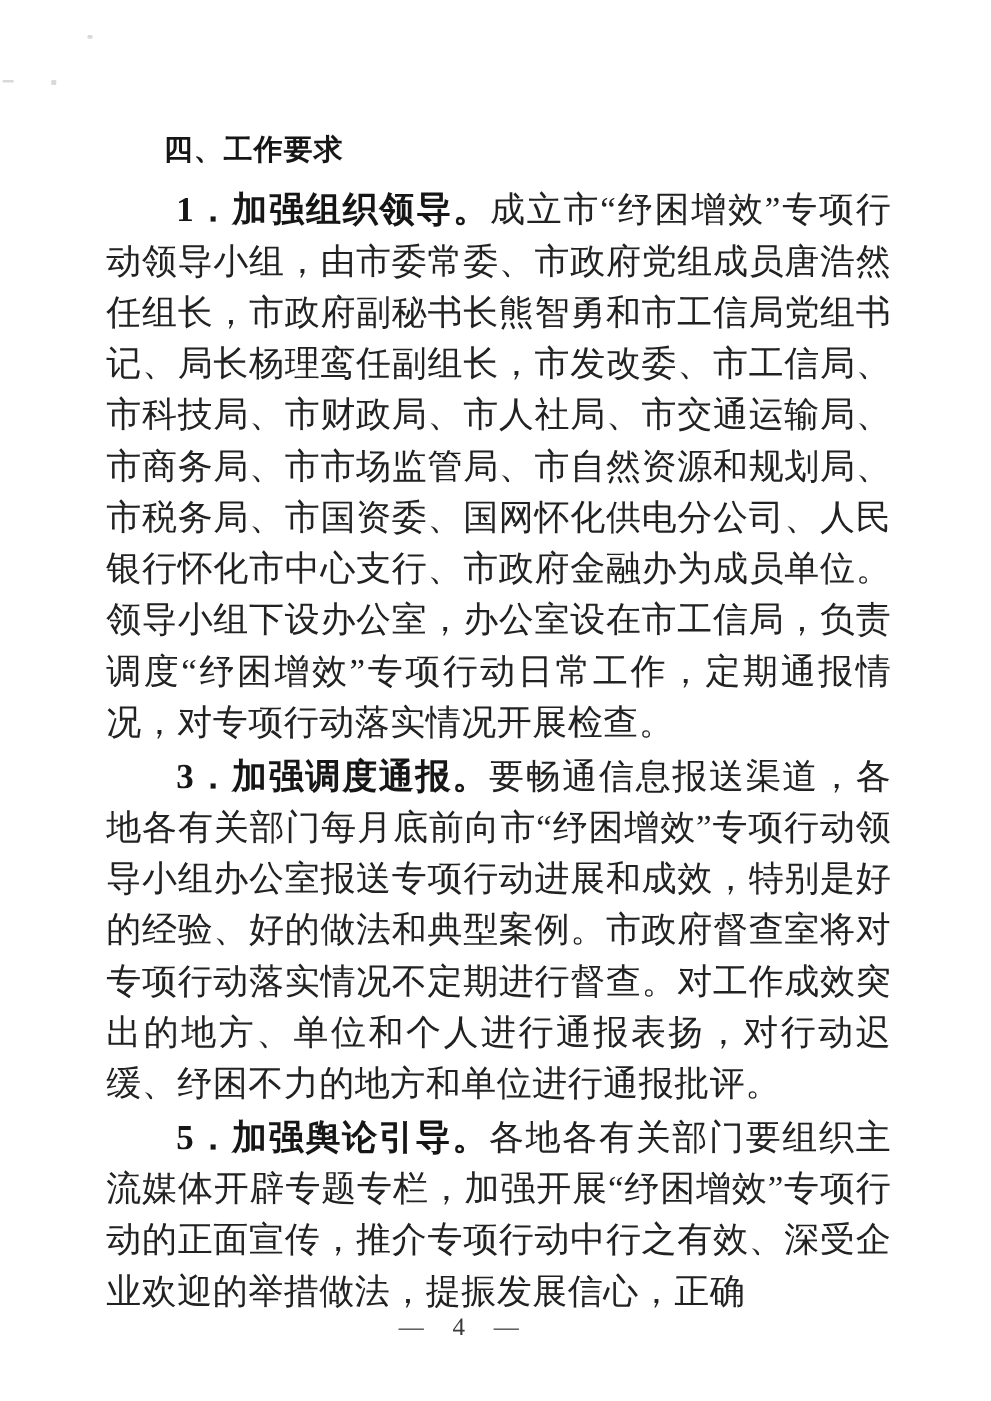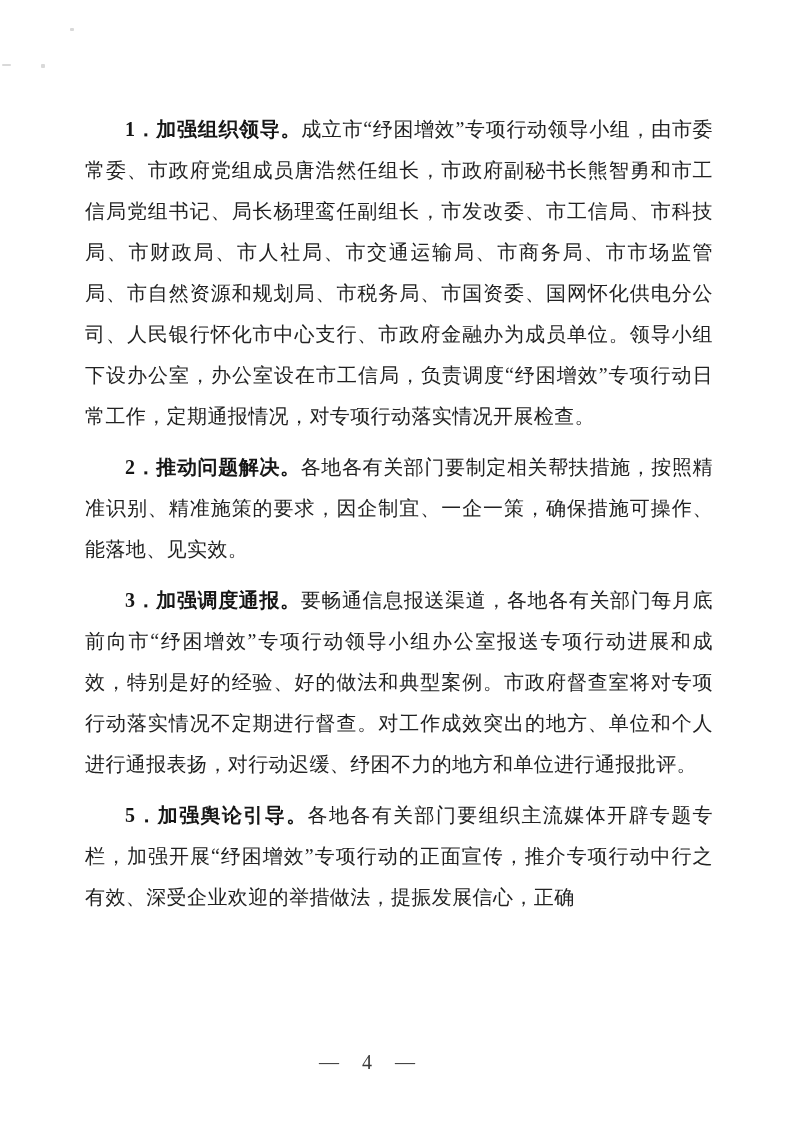--- a/index.html
+++ b/index.html
@@ -25,23 +25,23 @@
   .heading {
     font-size: 23px;
     font-weight: bold;
     line-height: 41px;
     margin: 0 0 8px 0;
     text-indent: 2em;
     letter-spacing: 1px;
     color: #161616;
   }
   .body-para {
-    font-size: 20px;
+    font-size: 28px;
     line-height: 41px;
-    margin: 10px 0 2px 0;
+    margin: 0 0 2px 0;
     text-align: justify;
     text-justify: inter-character;
     text-indent: 2em;
     letter-spacing: 0.4px;
     color: #222222;
   }
   .lead {
     font-weight: bold;
     color: #161616;
   }
@@ -71,24 +71,24 @@
 <body>
 
 <div class="page">
 
   <span class="speck speck-1"></span>
   <span class="speck speck-2"></span>
   <span class="speck speck-3"></span>
 
   <div class="content">
 
+    <h2 class="heading">四、工作要求</h2>
 
     <p class="body-para"><span class="lead">1．加强组织领导。</span><span>成立市“纾困增效”专项行动领导小组，由市委常委、市政府党组成员唐浩然任组长，市政府副秘书长熊智勇和市工信局党组书记、局长杨理鸾任副组长，市发改委、市工信局、市科技局、市财政局、市人社局、市交通运输局、市商务局、市市场监管局、市自然资源和规划局、市税务局、市国资委、国网怀化供电分公司、人民银行怀化市中心支行、市政府金融办为成员单位。领导小组下设办公室，办公室设在市工信局，负责调度“纾困增效”专项行动日常工作，定期通报情况，对专项行动落实情况开展检查。</span></p>
 
-    <p class="body-para"><span class="lead">2．推动问题解决。</span><span>各地各有关部门要制定相关帮扶措施，按照精准识别、精准施策的要求，因企制宜、一企一策，确保措施可操作、能落地、见实效。</span></p>
 
     <p class="body-para"><span class="lead">3．加强调度通报。</span><span>要畅通信息报送渠道，各地各有关部门每月底前向市“纾困增效”专项行动领导小组办公室报送专项行动进展和成效，特别是好的经验、好的做法和典型案例。市政府督查室将对专项行动落实情况不定期进行督查。对工作成效突出的地方、单位和个人进行通报表扬，对行动迟缓、纾困不力的地方和单位进行通报批评。</span></p>
 
     <p class="body-para"><span class="lead">5．加强舆论引导。</span><span>各地各有关部门要组织主流媒体开辟专题专栏，加强开展“纾困增效”专项行动的正面宣传，推介专项行动中行之有效、深受企业欢迎的举措做法，提振发展信心，正确</span></p>
 
   </div>
 
   <div class="footer">— 4 —</div>
 
 </div>

